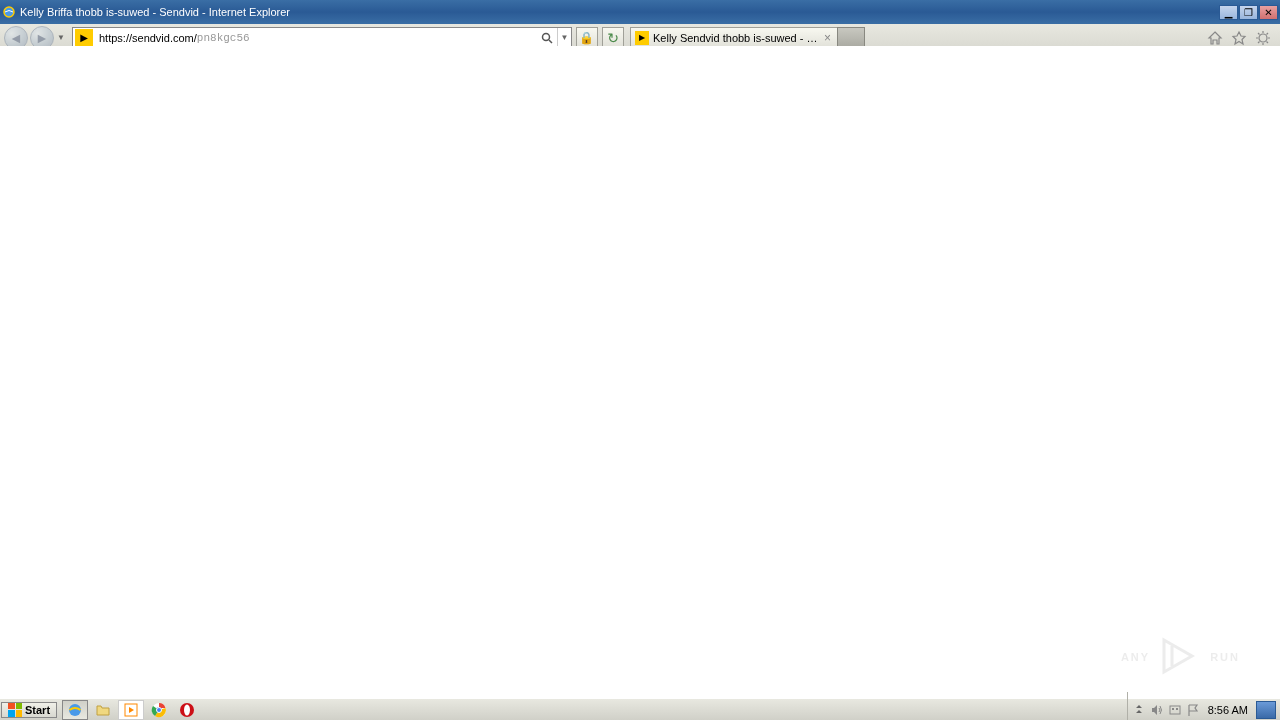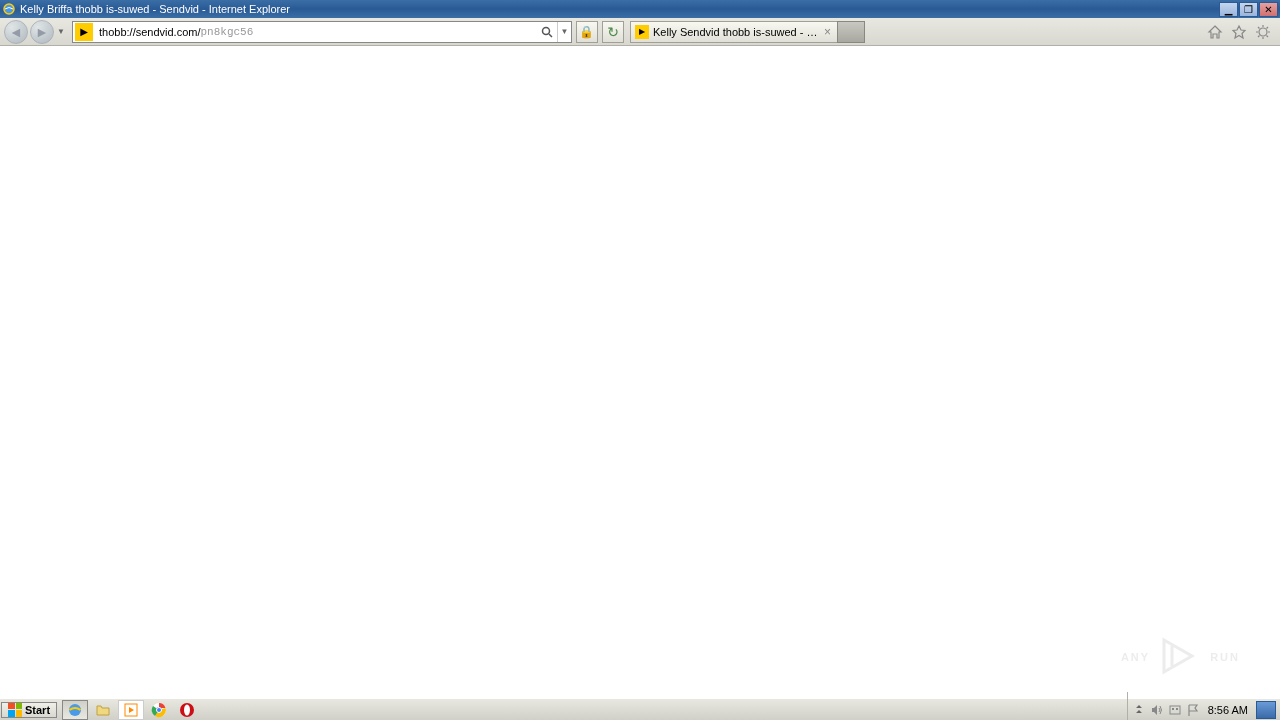--- a/index.html
+++ b/index.html
@@ -1,19 +1,19 @@
 <!DOCTYPE html>
 <html><head>
 <meta charset="utf-8">
 <style>
 * { margin: 0; padding: 0; box-sizing: border-box; font-family: Tahoma, sans-serif; font-size: 11px; }
 body { width: 1280px; height: 720px; overflow: hidden; background: #fff; position: relative; }
 
 
-.titlebar { height: 18px; background: linear-gradient(to bottom, #3a6ea5 0%, #2a5a95 50%, #3a6ea5 100%); display: flex; align-items: center; padding: 0 2px; color: #fff; }
+.titlebar { height: 24px; background: linear-gradient(to bottom, #3a6ea5 0%, #2a5a95 50%, #3a6ea5 100%); display: flex; align-items: center; padding: 0 2px; color: #fff; }
 .titlebar-icon { width: 14px; height: 14px; margin-right: 4px; display: flex; align-items: center; justify-content: center; }
 .titlebar-text { flex: 1; font-size: 11px; white-space: nowrap; overflow: hidden; }
 .win-controls { display: flex; gap: 1px; }
 .win-btn { width: 19px; height: 15px; background: linear-gradient(to bottom, #c5d5ed, #99b5dd); border: 1px solid #2a5a95; display: flex; align-items: center; justify-content: center; cursor: pointer; font-size: 10px; color: #000; }
 .win-btn:last-child { background: linear-gradient(to bottom, #e8a0a0, #d07070); }
 
 
 .toolbar { height: 28px; background: linear-gradient(to bottom, #e8e8e0, #d8d8d0); border-bottom: 1px solid #b0b0a8; display: flex; align-items: center; padding: 2px 4px; gap: 2px; }
 .nav-btn { width: 24px; height: 24px; border-radius: 50%; background: radial-gradient(circle at 30% 30%, #e0e8f0, #b0c0d0, #8898b0); border: 1px solid #7888a0; display: flex; align-items: center; justify-content: center; cursor: pointer; color: #4a5a7a; font-size: 14px; }
 .nav-btn.disabled { opacity: 0.5; }
@@ -86,21 +86,21 @@
 </div>
 
 <div class="toolbar">
   <div class="nav-btn disabled">◄</div>
   <div class="nav-btn disabled">►</div>
   <div class="nav-dropdown">▼</div>
 
   <div class="addr-container">
     <div class="site-icon">▶</div>
     <div class="addr-text">
-      <span class="addr-main">thobb://sendvid.com/</span>
+      <span class="addr-main">https://sendvid.com/</span>
         <span class="addr-path">pn8kgc56</span>
     </div>
     <div class="search-icon">
       <svg width="12" height="12" viewBox="0 0 12 12">
           <circle cx="5" cy="5" r="3.5" fill="none" stroke="#555" stroke-width="1.5"></circle>
           <line x1="8" y1="8" x2="11" y2="11" stroke="#555" stroke-width="1.5"></line>
         </svg>
     </div>
     <div class="addr-dropdown">▼</div>
   </div>

